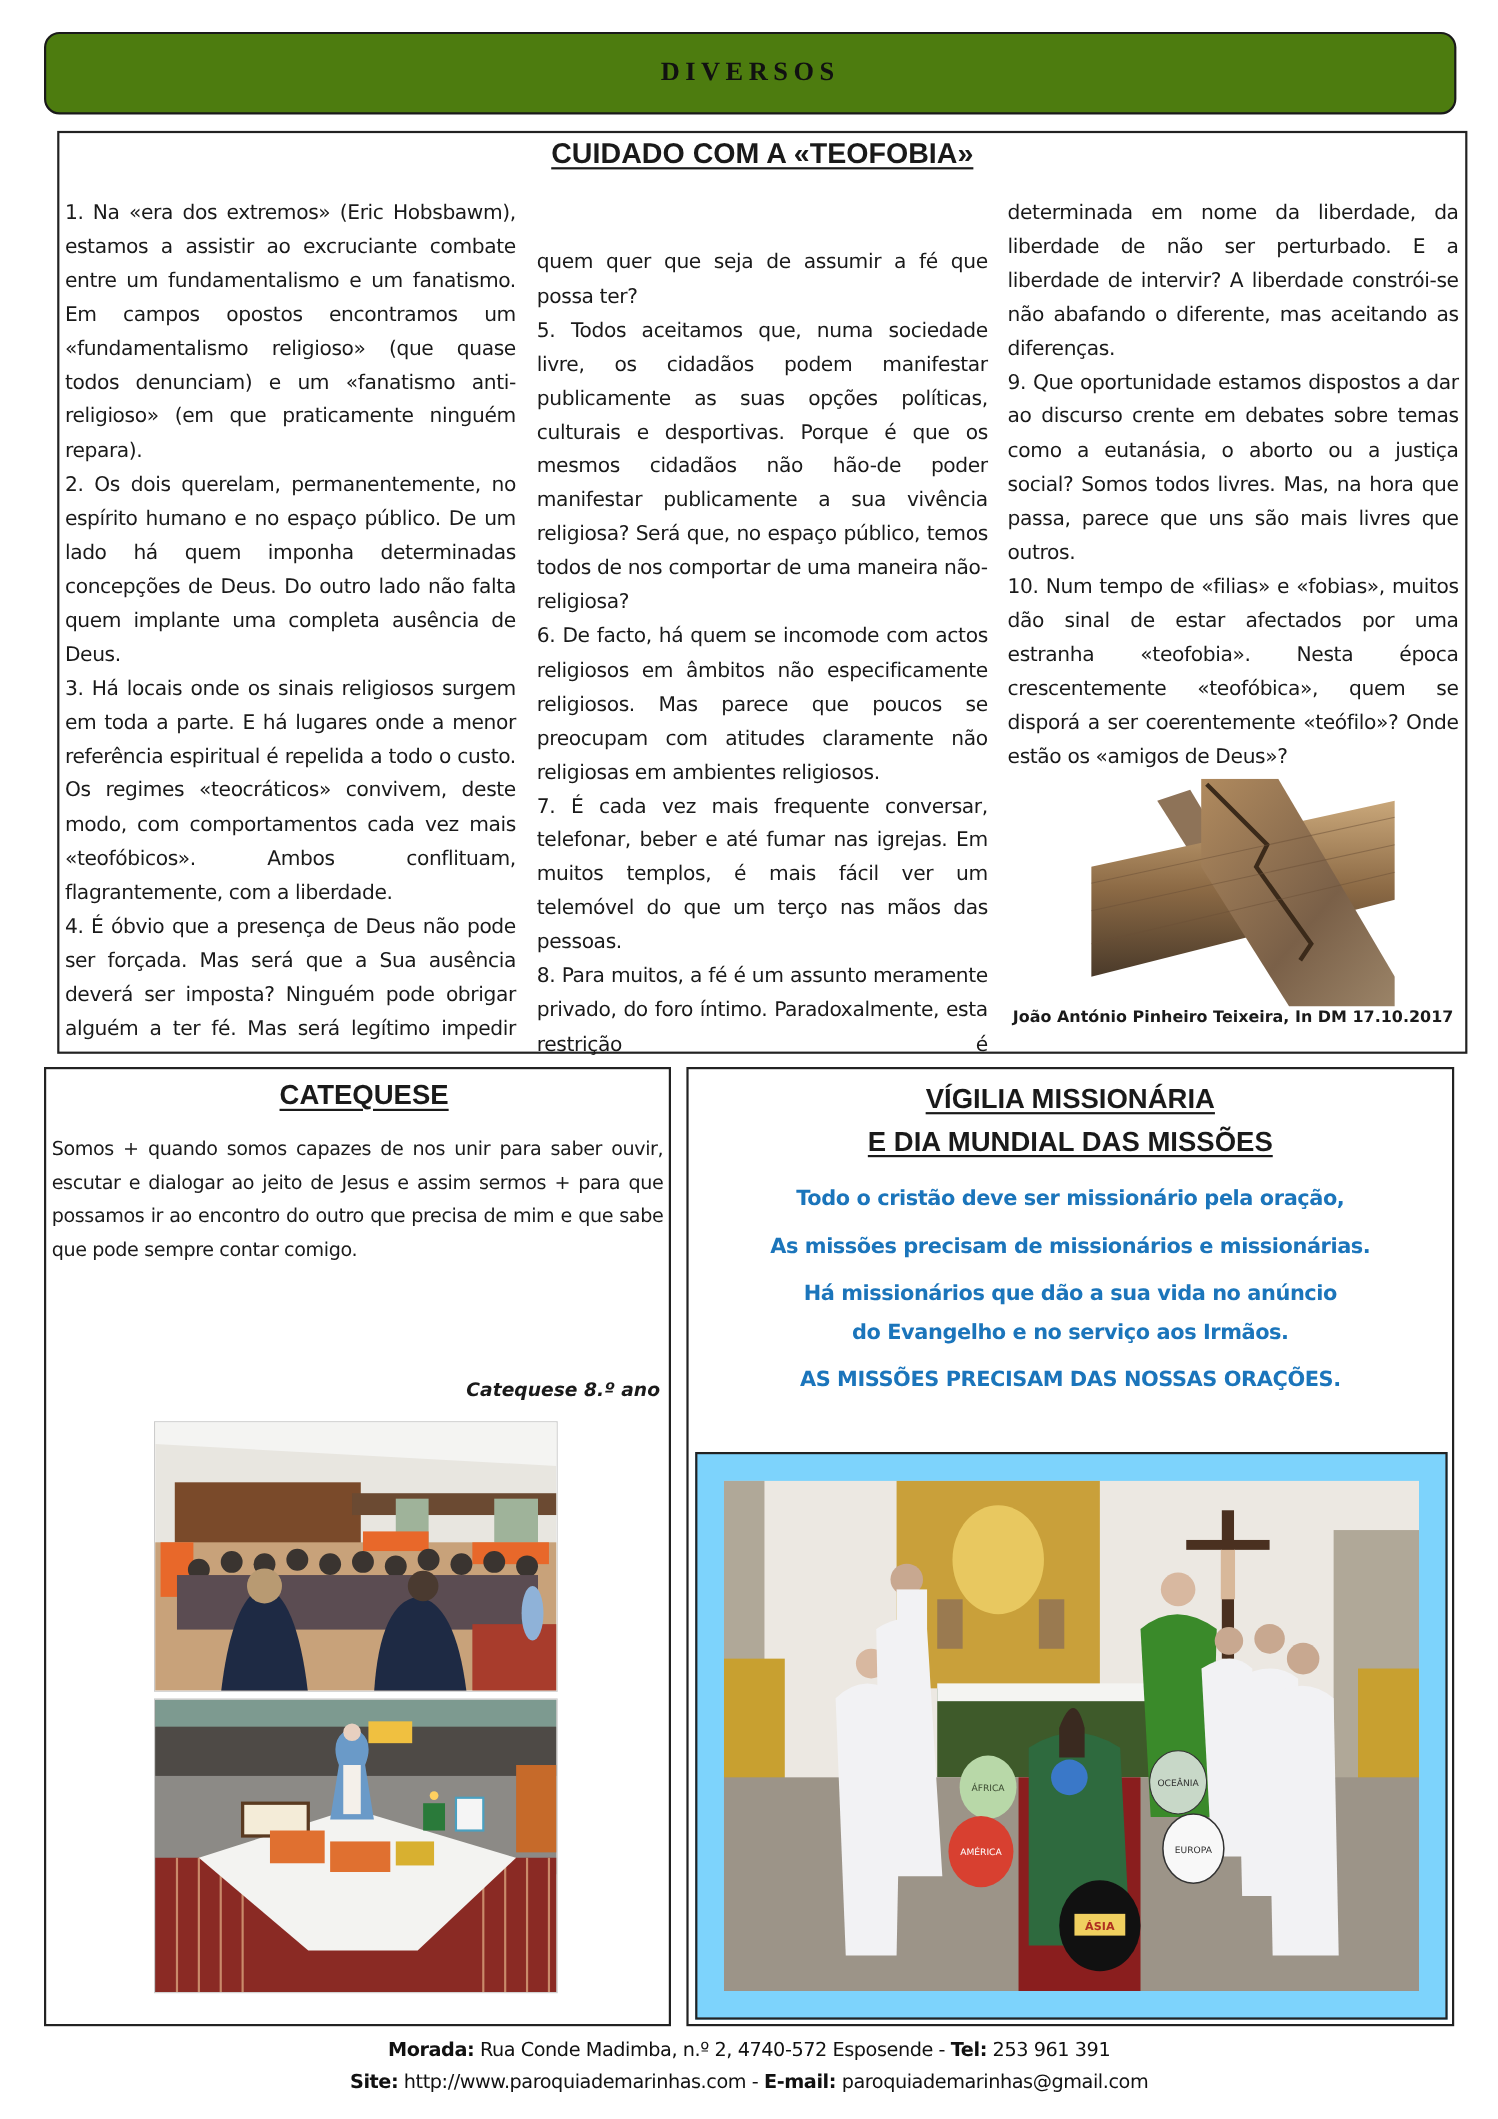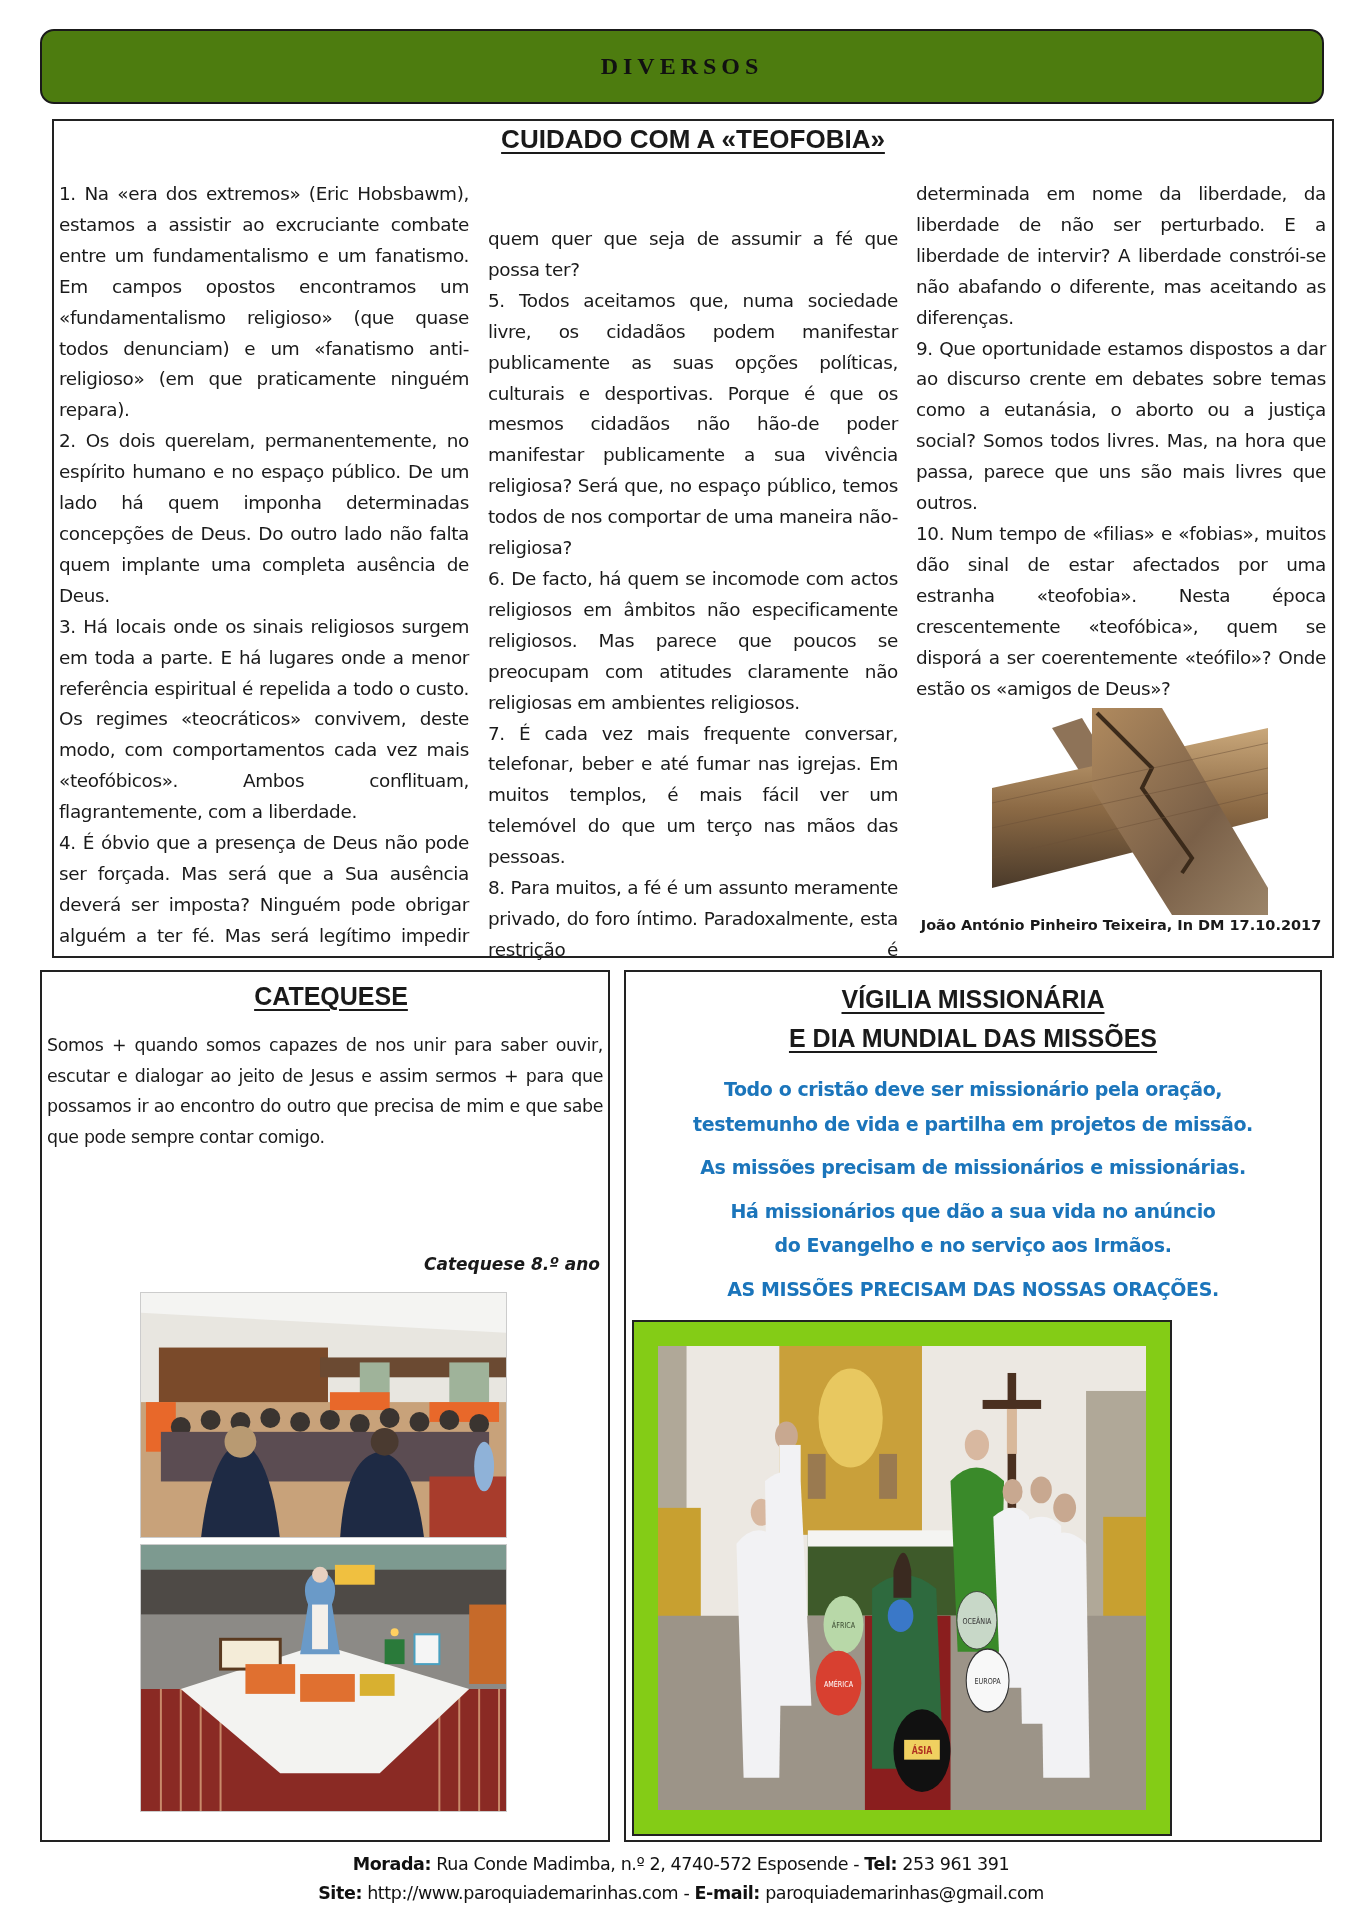--- a/index.html
+++ b/index.html
@@ -79,22 +79,22 @@
     border: 2px solid #222; background: #fff;
   }
   .vig-title { position: absolute; left: 0; right: 0; top: 8px; line-height: 39px; }
   .vig-text {
     position: absolute; left: 0; right: 0; top: 100px; text-align: center;
     color: #1b75bb; font-weight: bold; font-family: "DejaVu Sans", sans-serif;
     font-size: 19px; line-height: 34.5px; letter-spacing: -0.4px;
   }
   .vig-text p { margin-bottom: 9px; }
   .vig-photo {
-    position: absolute; left: 6px; top: 348px; width: 540px; height: 516px;
-    border: 2px solid #222; padding: 24px; background: #84cc16;
+    position: absolute; left: 6px; top: 348px; width: 684px; height: 516px;
+    border: 2px solid #222; padding: 24px; background: #7dd3fc;
   }
   .vig-photo .inner { width: 100%; height: 100%; overflow: hidden; }
   .vig-photo svg { display: block; width: 100%; height: 100%; }
 
   .footer {
     position: absolute; left: 0; width: 1362px; top: 1850px; text-align: center;
     font-family: "DejaVu Sans", sans-serif; font-size: 17.5px; line-height: 29px; color: #111;
     letter-spacing: -0.4px;
   }
   .footer b { font-weight: bold; }
@@ -235,21 +235,21 @@
     </svg>
   </div>
 </div>
 
 <div class="vig-box">
   <div class="section-title vig-title">
     <span>VÍGILIA MISSIONÁRIA</span><br>
     <span>E DIA MUNDIAL DAS MISSÕES</span>
   </div>
   <div class="vig-text">
-    <p><span>Todo o cristão deve ser missionário pela oração,</span><br><span>testemunho de vida e partilha em projetos de missão.</span></p>
+    <p><span>Todo o cristão deve ser missionário pela oração,</span><br></p>
     <p><span>As missões precisam de missionários e missionárias.</span></p>
     <p><span>Há missionários que dão a sua vida no anúncio</span><br><span>do Evangelho e no serviço aos Irmãos.</span></p>
     <p><span>AS MISSÕES PRECISAM DAS NOSSAS ORAÇÕES.</span></p>
   </div>
 
   <div class="vig-photo">
     <div class="inner">
       <svg viewBox="0 0 684 516" preserveAspectRatio="none">
         <rect x="0" y="0" width="684" height="516" fill="#ece8e2"></rect>
         <rect x="170" y="0" width="200" height="210" fill="#c9a03a"></rect>

